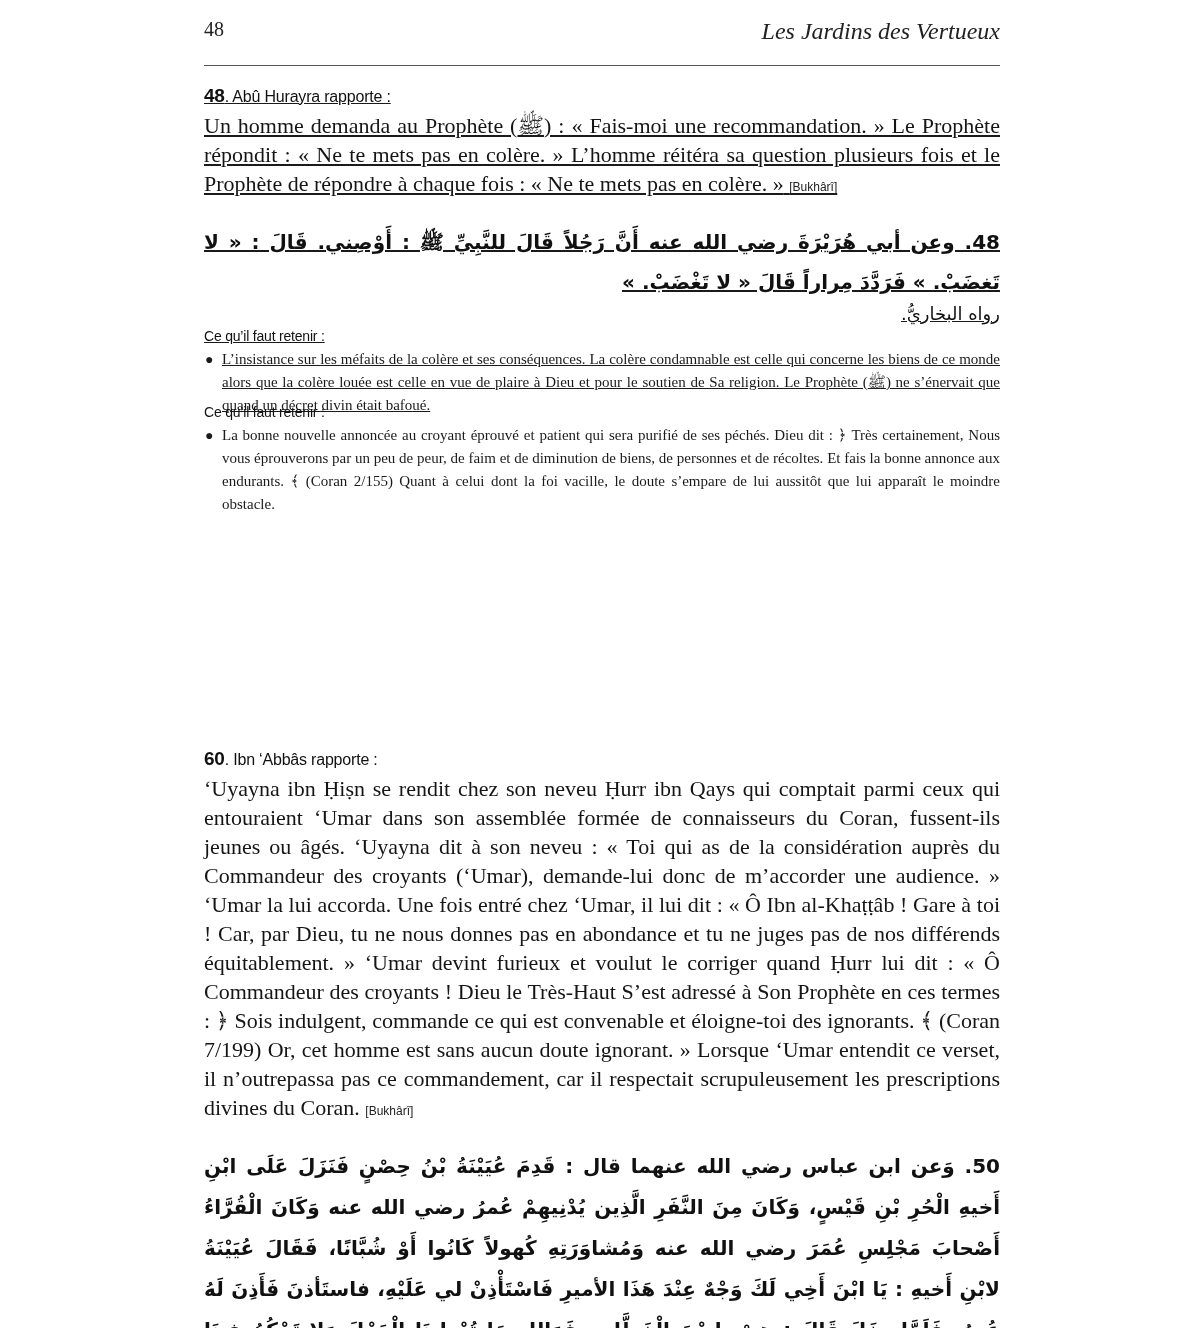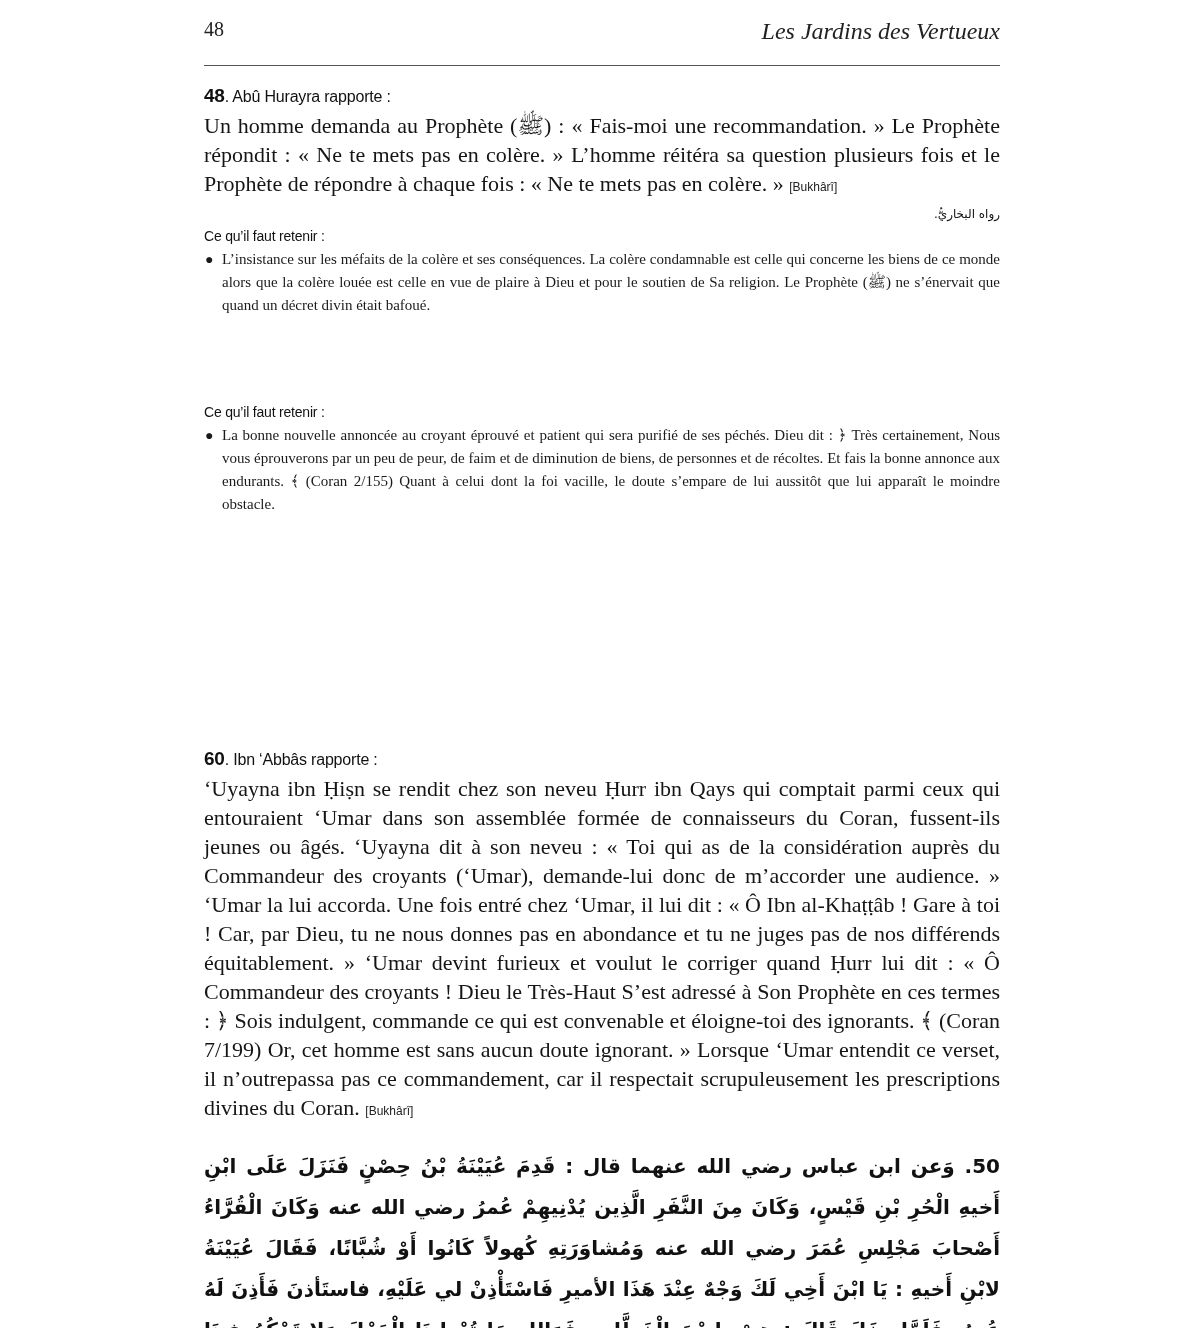--- a/index.html
+++ b/index.html
@@ -95,21 +95,21 @@
     font-size: 20px;
     text-align: justify;
     text-align-last: right;
     color: #111;
     margin: 0;
     font-weight: bold;
   }
   .ar-ref {
     direction: rtl;
     font-family: "DejaVu Sans", sans-serif;
-    font-size: 12px;
+    font-size: 18px;
     color: #111;
     text-align: right;
   }
   .retain-label {
     font-family: "Liberation Sans", sans-serif;
     font-size: 14px;
     color: #111;
     margin: 0;
     letter-spacing: -0.2px;
   }
@@ -127,21 +127,21 @@
     color: #1a1a1a;
     position: relative;
   }
   .bullet {
     position: absolute;
     left: -17px;
     top: 0;
     font-size: 14px;
   }
 
-  #h48 { top: 86px; }
+  #h48 { top: 86px; text-decoration: underline; }
   #h48 .ar-text { margin-top: 20px; line-height: 40px; }
   #h48 .ar-ref { margin-top: 0px; line-height: 24px; }
   #h48 .retain-label { margin-top: 2px; }
 
   #h49 { top: 406px; }
   #h49 .ar-text { margin-top: 16px; line-height: 42px; }
   #h49 .retain-label { margin-top: -2px; }
 
   #h50 { top: 749px; }
   #h50 .ar-text { margin-top: 20px; line-height: 41px; }
@@ -153,20 +153,21 @@
 
   <div class="running-header">
     <span class="page-number">48</span>
     <span class="book-title">Les Jardins des Vertueux</span>
     <div class="header-rule"></div>
   </div>
 
   <section class="hadith" id="h48">
     <p class="hadith-heading"><span class="num">48</span><span>. Abû Hurayra rapporte :</span></p>
     <p class="fr-text"><span>Un homme demanda au Prophète (ﷺ) : « Fais-moi une recommandation. » Le Prophète répondit : « Ne te mets pas en colère. » L’homme réitéra sa question plusieurs fois et le Prophète de répondre à chaque fois : « Ne te mets pas en colère. »</span> <span class="source">[Bukhârî]</span></p>
+    <p class="ar-text">48. وعن أبي هُرَيْرَةَ رضي الله عنه أَنَّ رَجُلاً قَالَ للنَّبِيِّ ﷺ : أَوْصِني. قَالَ : « لا تَغضَبْ. » فَرَدَّدَ مِراراً قَالَ « لا تَغْضَبْ. »</p>
     <div class="ar-ref">رواه البخاريُّ.</div>
     <p class="retain-label">Ce qu’il faut retenir :</p>
     <ul class="retain-list">
       <li class="retain-item"><span class="bullet">●</span><span>L’insistance sur les méfaits de la colère et ses conséquences. La colère condamnable est celle qui concerne les biens de ce monde alors que la colère louée est celle en vue de plaire à Dieu et pour le soutien de Sa religion. Le Prophète (ﷺ) ne s’énervait que quand un décret divin était bafoué.</span></li>
     </ul>
   </section>
 
   <section class="hadith" id="h49">
     <p class="retain-label">Ce qu’il faut retenir :</p>
     <ul class="retain-list">

